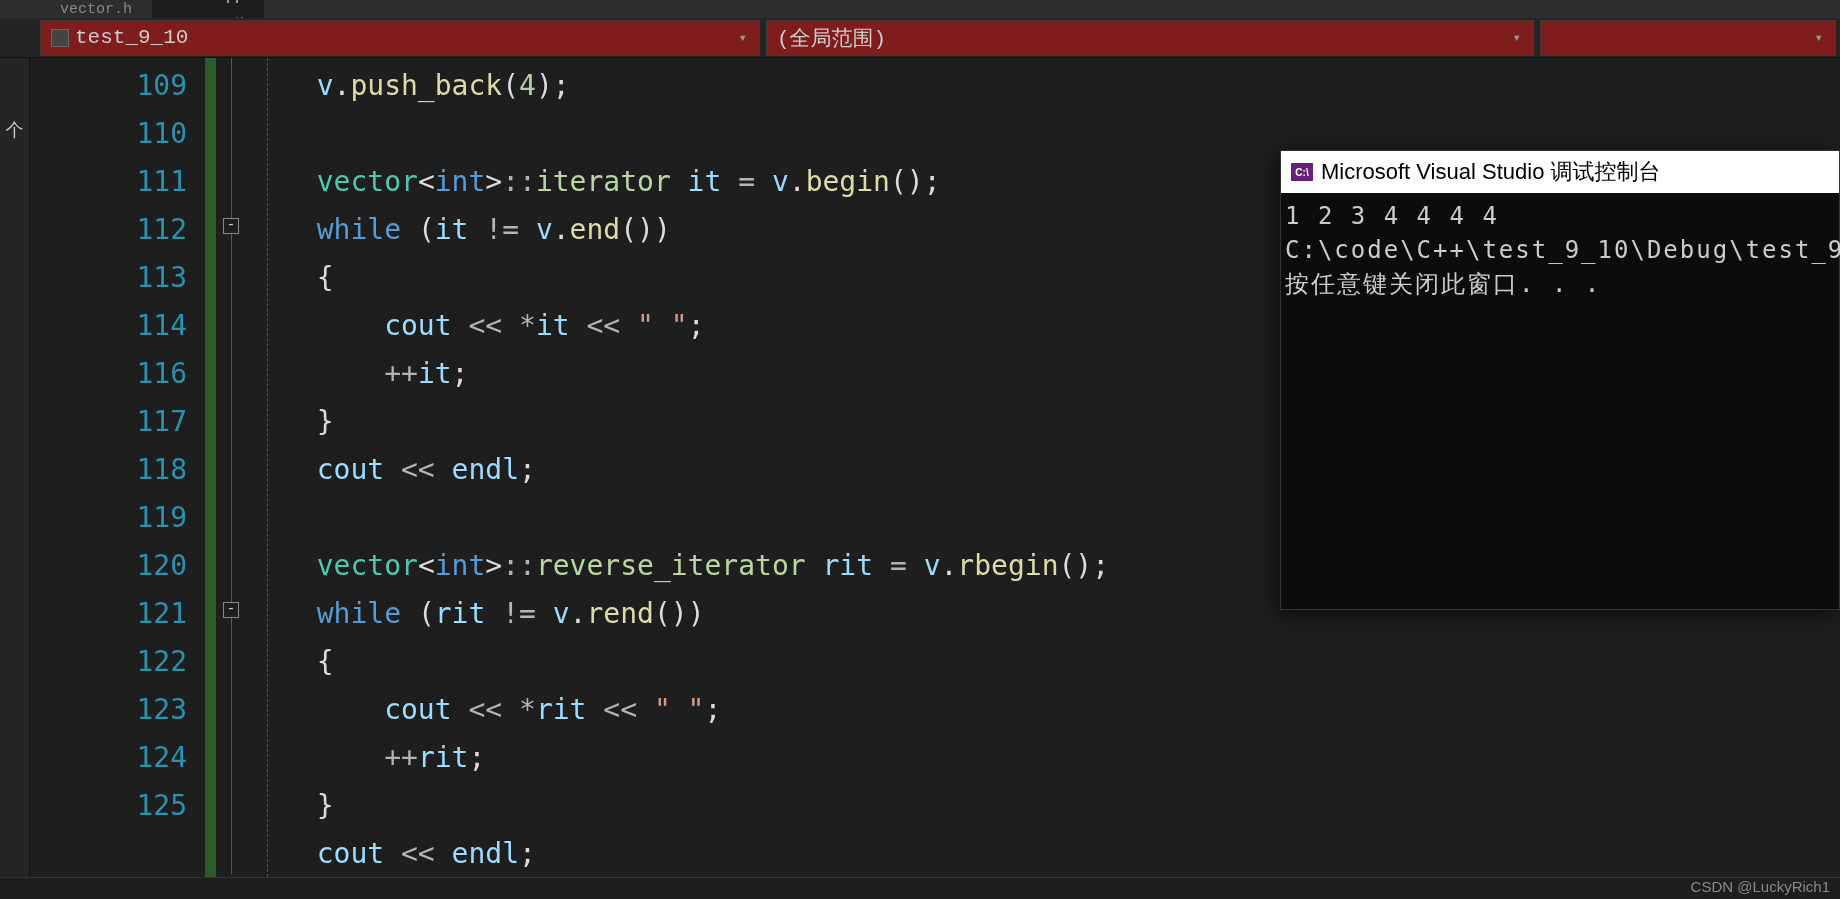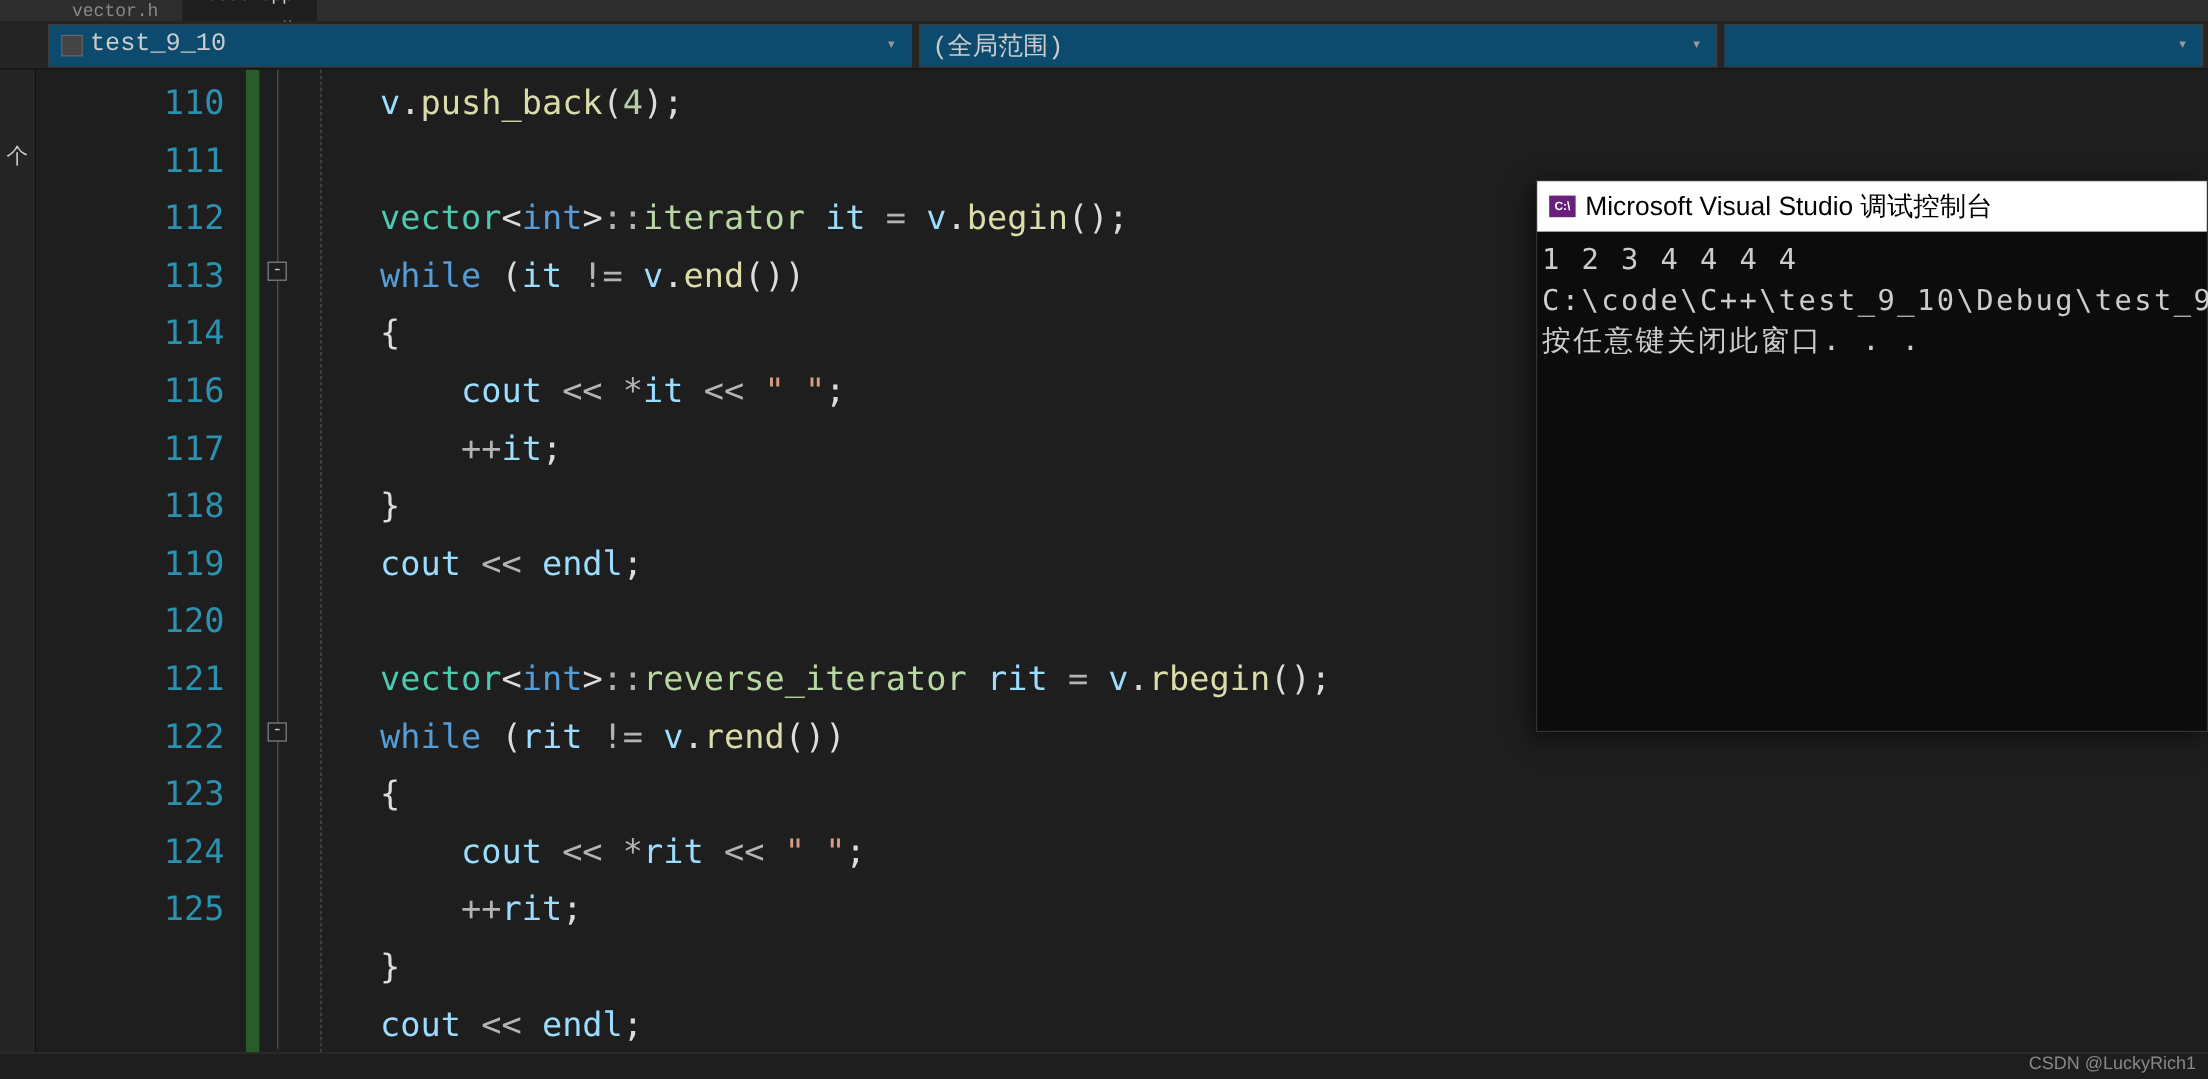--- a/index.html
+++ b/index.html
@@ -3,23 +3,23 @@
 <meta charset="utf-8">
 <style>
   * { margin:0; padding:0; box-sizing:border-box; }
   body { background:#1e1e1e; font-family:Consolas,'Courier New',monospace; color:#d4d4d4; overflow:hidden; width:1840px; height:899px; position:relative; }
   .top-tabs { position:absolute; top:0; left:0; right:0; height:18px; background:#2d2d2d; display:flex; align-items:center; padding-left:40px; font-size:15px; color:#888; }
   .top-tabs .tab { padding:0 20px; display:flex; align-items:flex-end; gap:8px; }
   .top-tabs .tab.active { background:#1e1e1e; color:#ccc;flex-direction:column; }
   .closex { color:#888; cursor:pointer; }
   .nav-row { position:absolute; top:18px; left:0; right:0; height:40px; background:#252526; display:flex; align-items:center; border-bottom:1px solid #111; }
   .sidebar-stub { position:absolute; left:0; top:58px; bottom:0; width:30px; background:#252526; border-right:1px solid #111; color:#ccc; font-size:18px; text-align:center; padding-top:60px; }
-  .dropdown { display:flex; align-items:center; justify-content:space-between; height:36px; background:#0c4a6e; color:#ccc; font-size:21px; padding:0 12px 0 10px; border:1px solid #3c3c3c; }
+  .dropdown { display:flex; align-items:center; justify-content:space-between; height:36px; background:#7f1d1d; color:#ccc; font-size:21px; padding:0 12px 0 10px; border:1px solid #3c3c3c; }
   .dd1 { margin-left:40px; width:720px; }
-  .dd2 { margin-left:6px; width:665px; }
+  .dd2 { margin-left:6px; width:768px; }
   .dd3 { margin-left:6px; flex:1; margin-right:4px; }
   .dd-icon { width:18px; height:18px; background:#444; display:inline-flex; margin-right:6px; border:1px solid #666; }
   .chev { font-size:14px; color:#999; }
   .editor { position:absolute; left:30px; top:58px; right:0; bottom:22px; display:flex; background:#1e1e1e; overflow:hidden; }
   .gutter { width:175px; background:#1e1e1e; text-align:right; padding-right:18px; padding-top:4px; font-size:28px; line-height:48px; color:#2b91af; font-family:Consolas,monospace; }
   .margin-strip { width:12px; background:#2a5c2a; border-right:1px solid #1e1e1e; }
   .fold-strip { width:48px; background:#1e1e1e; position:relative; }
   .fold-box { position:absolute; left:6px; width:16px; height:16px; border:1px solid #888; color:#ccc; font-size:14px; line-height:12px; text-align:center; background:#1e1e1e; }
   .guide-line { position:absolute; left:14px; width:0; border-left:1px solid #555; }
   .dash-strip { width:18px; background:#1e1e1e; position:relative; }
@@ -73,20 +73,21 @@
     <span class="chev">▾</span>
   </div>
 </div>
 
 <div class="sidebar-stub">
   <span>个</span>
 </div>
 
 <div class="editor">
   <div class="gutter">
+    <div>109</div>
     <div>110</div>
     <div>111</div>
     <div>112</div>
     <div>113</div>
     <div>114</div>
     <div>116</div>
     <div>117</div>
     <div>118</div>
     <div>119</div>
     <div>120</div>

